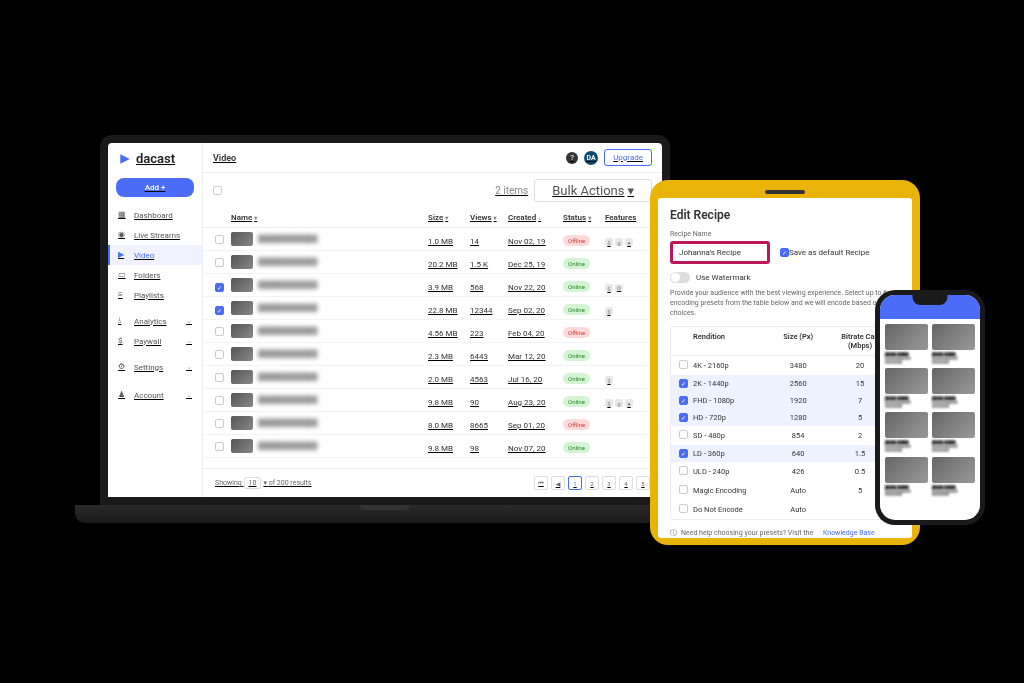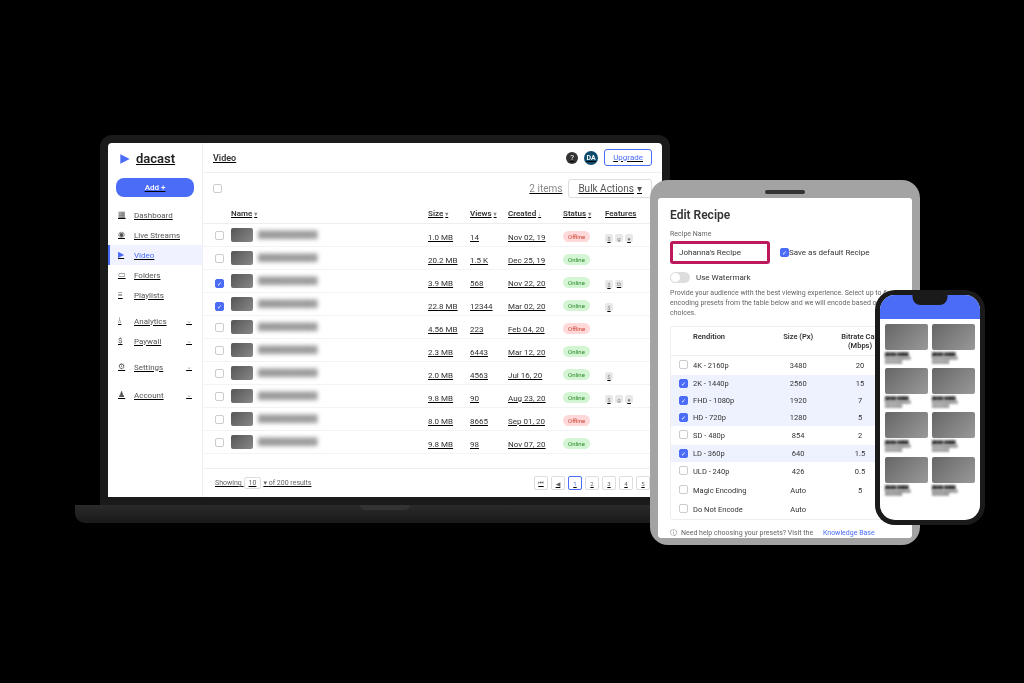--- a/index.html
+++ b/index.html
@@ -27,21 +27,21 @@
 .main { flex: 1; display: flex; flex-direction: column; }
 .topbar { display: flex; align-items: center; padding: 6px 10px; border-bottom: 1px solid #eee; }
 .page-title { font-size: 9px; font-weight: 600; }
 .topbar-right { margin-left: auto; display: flex; align-items: center; gap: 6px; }
 .help-icon { width: 12px; height: 12px; border-radius: 50%; background: #333; color: #fff; display: flex; align-items: center; justify-content: center; font-size: 8px; }
 .avatar-badge { width: 14px; height: 14px; border-radius: 50%; background: #0c4a6e; color: #fff; display: flex; align-items: center; justify-content: center; font-size: 7px; font-weight: 600; }
 .upgrade-btn { border: 1px solid #4a6cf7; color: #4a6cf7; padding: 3px 8px; border-radius: 3px; font-size: 8px; }
 
 .toolbar { display: flex; align-items: center; padding: 6px 10px; gap: 6px; }
 .items-count { margin-left: auto; color: #888; font-size: 10px; }
-.bulk-btn { border: 1px solid #ddd; padding: 3px 9px; border-radius: 3px; font-size: 10px; color: #555; display: flex; gap: 3px; }
+.bulk-btn { border: 1px solid #ddd; padding: 3px 17px; border-radius: 3px; font-size: 13px; color: #555; display: flex; gap: 3px; }
 
 .table { flex: 1; overflow: hidden; }
 .thead { display: flex; padding: 5px 12px; border-bottom: 1px solid #eee; font-weight: 600; color: #333; }
 .th-check { width: 16px; }
 .th-name { flex: 1.8; }
 .th-size { width: 42px; }
 .th-views { width: 38px; }
 .th-created { width: 55px; }
 .th-status { width: 42px; }
 .th-features { width: 45px; }
@@ -63,21 +63,21 @@
 .status-online { background: #d4f5d4; color: #2a8a2a; }
 .status-offline { background: #ffd9d9; color: #c43; }
 .feat-icon { width: 8px; height: 8px; background: #e8e8e8; border-radius: 2px; display: inline-flex; align-items: center; justify-content: center; color: #888; font-size: 6px; }
 
 .pagination { display: flex; align-items: center; padding: 7px 12px; border-top: 1px solid #eee; font-size: 7px; color: #666; }
 .pag-right { margin-left: auto; display: flex; gap: 3px; }
 .pag-btn { width: 14px; height: 14px; border: 1px solid #ddd; border-radius: 2px; display: flex; align-items: center; justify-content: center; font-size: 6px; }
 .pag-btn.active { border-color: #4a6cf7; color: #4a6cf7; }
 
 
-.tablet { position: absolute; left: 650px; top: 180px; width: 270px; height: 365px; background: #a3a3a3; border-radius: 18px; padding: 8px; }
+.tablet { position: absolute; left: 650px; top: 180px; width: 270px; height: 365px; background: #eab308; border-radius: 18px; padding: 8px; }
 .tablet-camera { width: 40px; height: 4px; background: #333; border-radius: 3px; margin: 2px auto 4px; }
 .tablet-screen { background: #fff; width: 100%; height: 340px; border-radius: 3px; overflow: hidden; padding: 10px 12px; font-size: 8px; color: #333; }
 .t-title { font-size: 12px; font-weight: 600; margin-bottom: 8px; }
 .t-label { font-size: 7px; color: #666; margin-bottom: 3px; }
 .t-row1 { display: flex; gap: 10px; align-items: center; margin-bottom: 8px; }
 .t-input { border: 3px solid #be185d; border-radius: 3px; padding: 4px 6px; font-size: 8px; width: 100px; }
 .t-check-row { display: flex; align-items: center; font-size: 8px; }
 .toggle { width: 20px; height: 11px; background: #ddd; border-radius: 6px; position: relative; }
 .toggle::after { content: ''; position: absolute; width: 9px; height: 9px; background: #fff; border-radius: 50%; top: 1px; left: 1px; }
 .t-desc { font-size: 7px; color: #666; line-height: 1.4; margin-bottom: 8px; }
@@ -232,21 +232,21 @@
                 </span>
               </div>
               <div class="trow">
     <span class="td-check"><span class="checkbox checked">✓</span></span>
     <span class="td-name">
                   <span class="thumb"></span>
                   <span class="row-title">████████████</span>
                 </span>
     <span class="td-size">22.8 MB</span>
     <span class="td-views">12344</span>
-    <span class="td-created">Mar 02, 20</span>
+    <span class="td-created">Sep 02, 20</span>
     <span class="td-status"><span class="status-pill status-online">Online</span></span>
     <span class="td-features">
                   <span class="feat-icon">$</span>
                 </span>
               </div>
               <div class="trow">
     <span class="td-check"><span class="checkbox "></span></span>
     <span class="td-name">
                   <span class="thumb"></span>
                   <span class="row-title">████████████</span>

